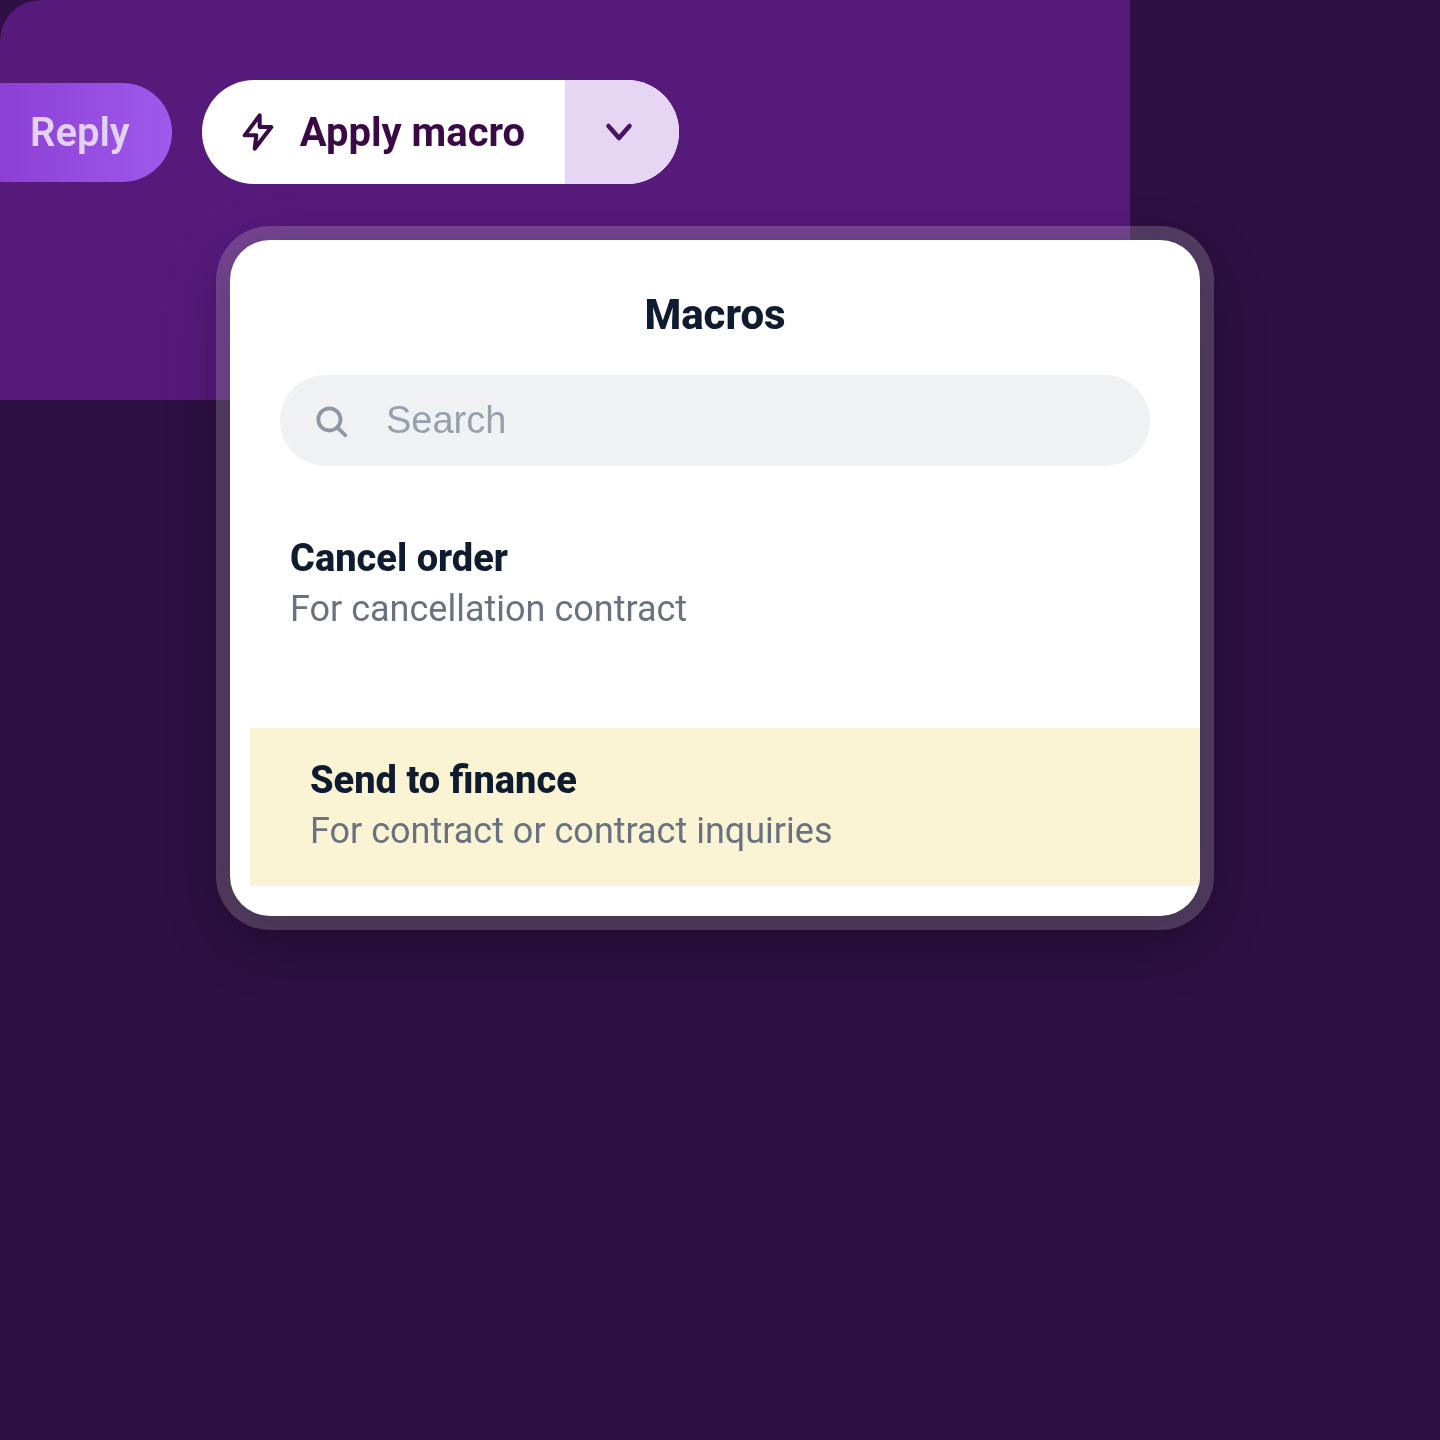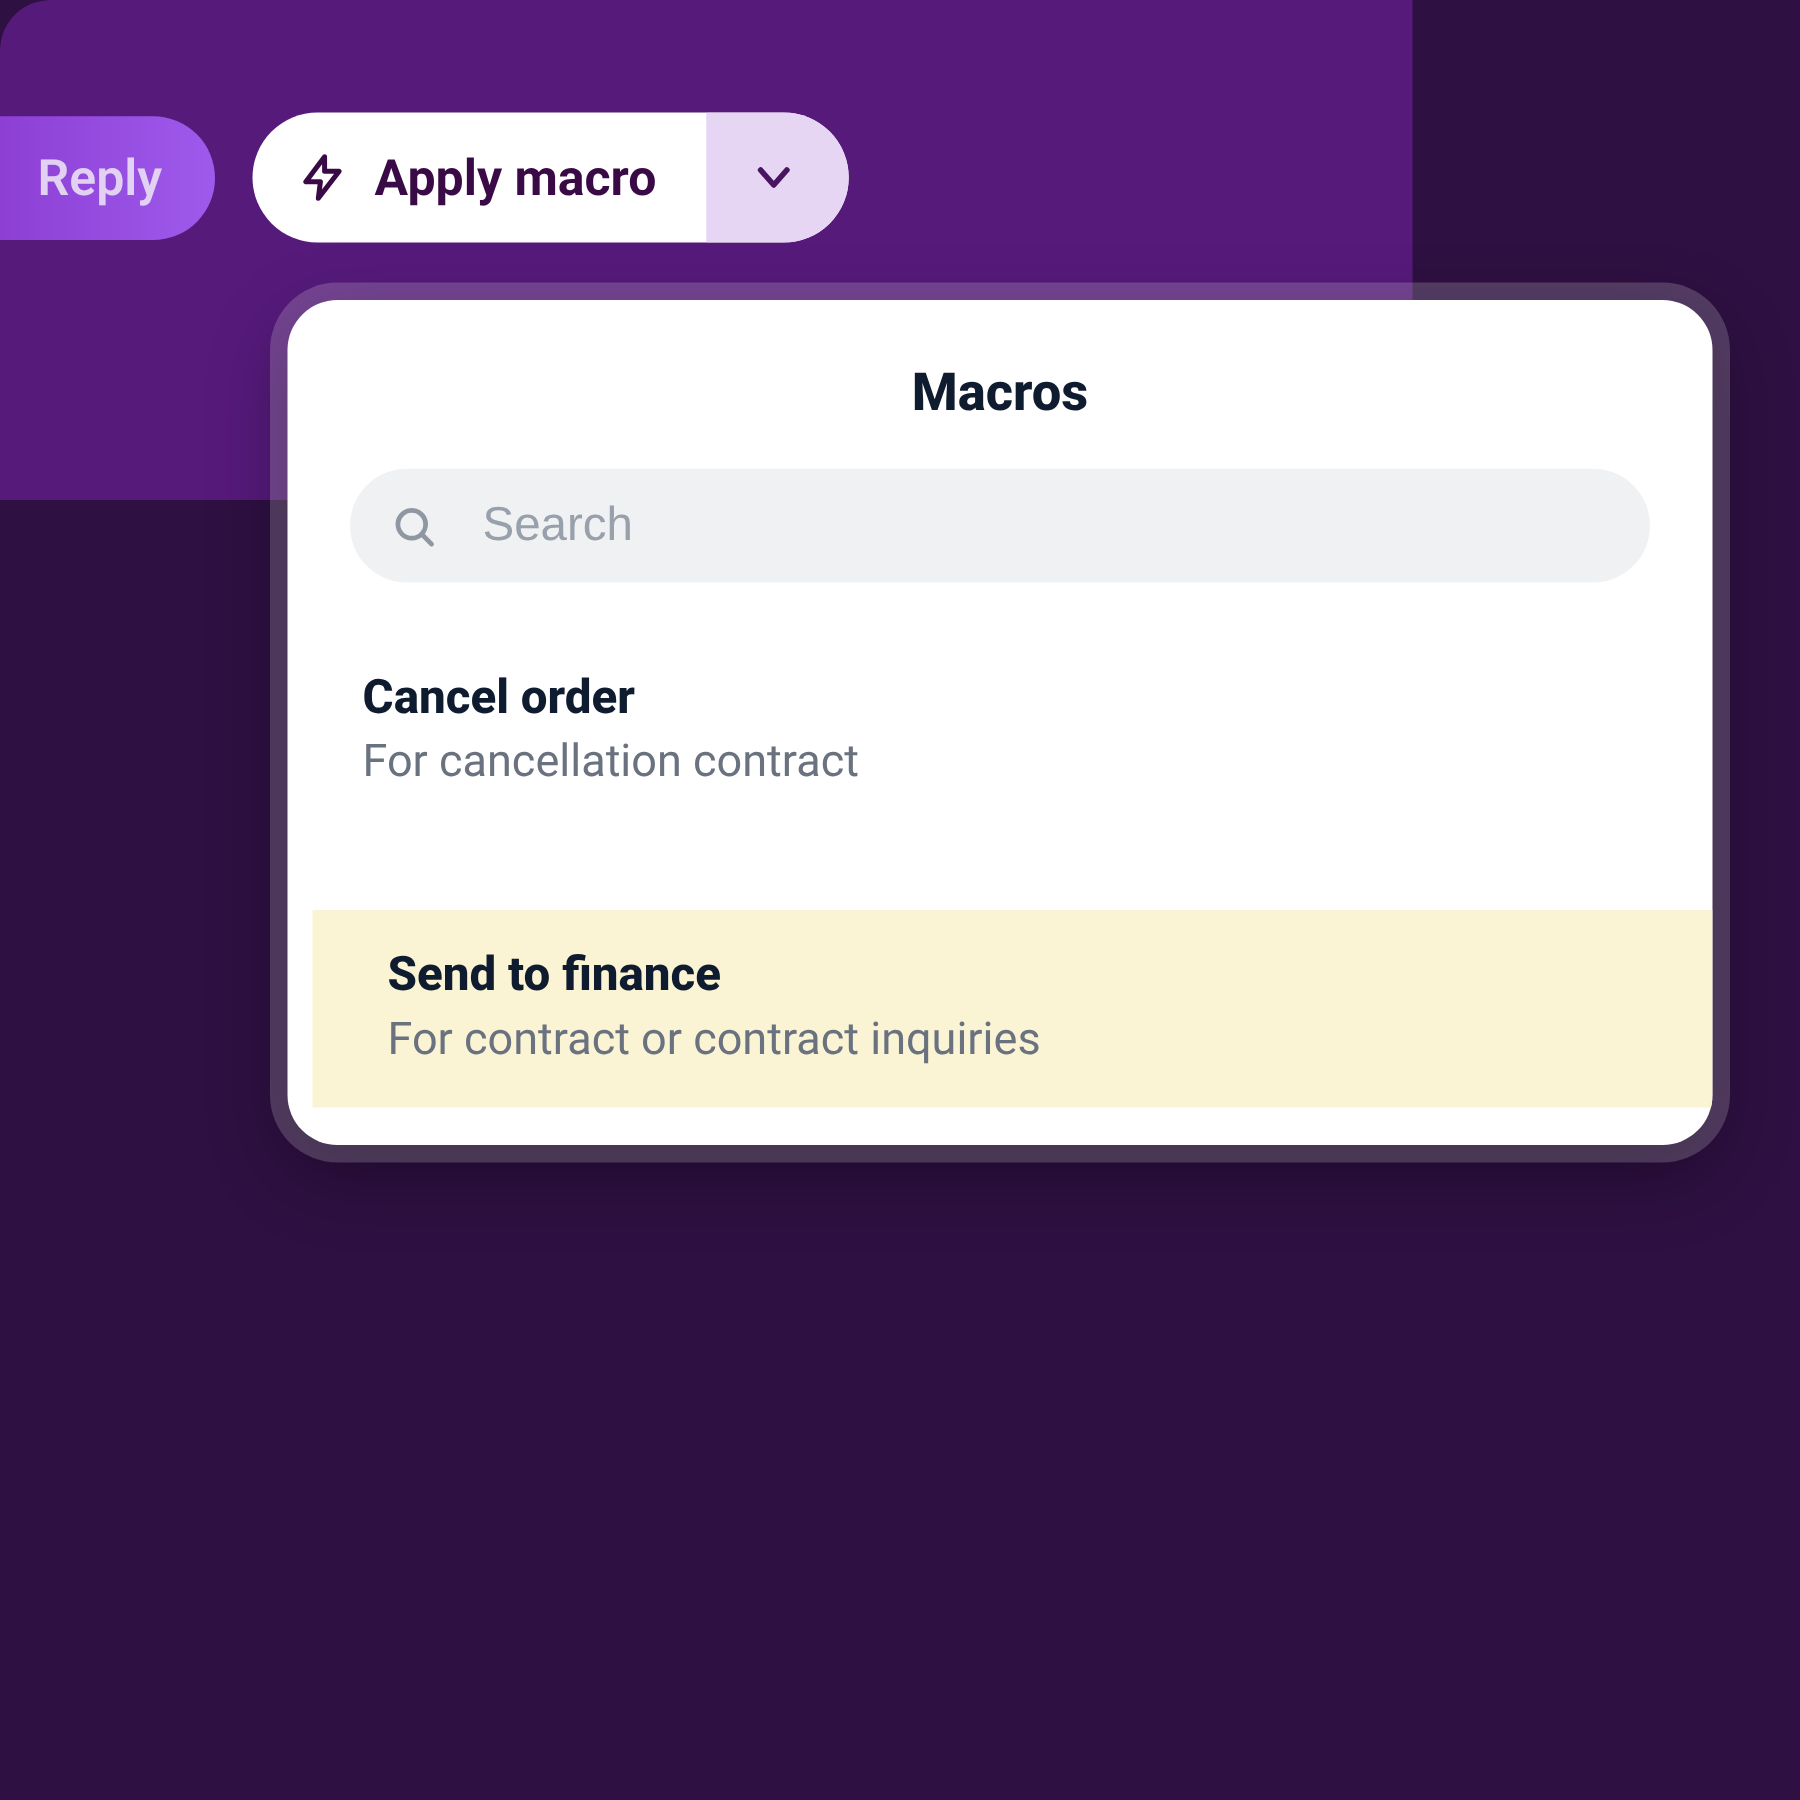--- a/index.html
+++ b/index.html
@@ -15,21 +15,21 @@
     position: absolute;
     top: 0;
     left: 0;
     width: 1130px;
     height: 400px;
     background: #561a7b;
     border-radius: 40px 0 0 0;
   }
   .toolbar {
     position: absolute;
-    top: 90px;
+    top: 80px;
     left: 0;
     display: flex;
     align-items: center;
     gap: 30px;
   }
   .reply-btn {
     background: linear-gradient(90deg, #8d3fd4, #9e5aec);
     color: #e2d1f3;
     font-size: 40px;
     font-weight: 600;
@@ -71,21 +71,21 @@
     justify-content: center;
   }
   .chevron-icon {
     width: 36px;
     height: 36px;
   }
   .dropdown {
     position: absolute;
     top: 240px;
     left: 230px;
-    width: 1140px;
+    width: 970px;
     background: #ffffff;
     border-radius: 40px;
     box-shadow: 0 0 0 14px rgba(255,255,255,0.18), 0 20px 60px rgba(0,0,0,0.4);
     overflow: hidden;
     padding-bottom: 30px;
   }
   .dropdown-title {
     font-size: 42px;
     font-weight: 800;
     color: #0f1b2e;

